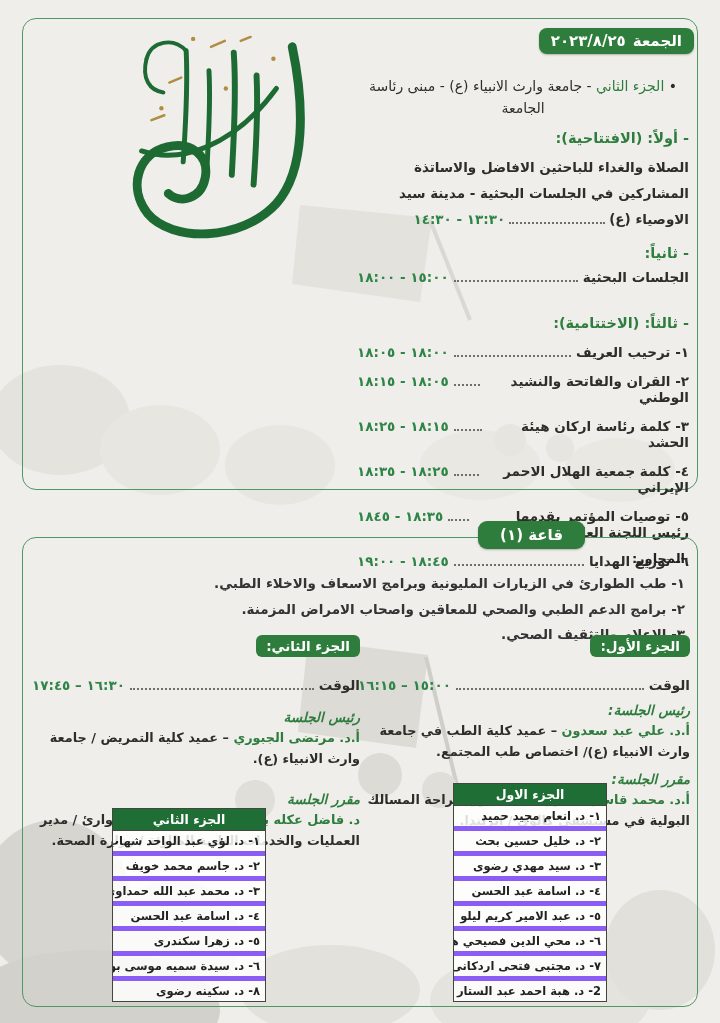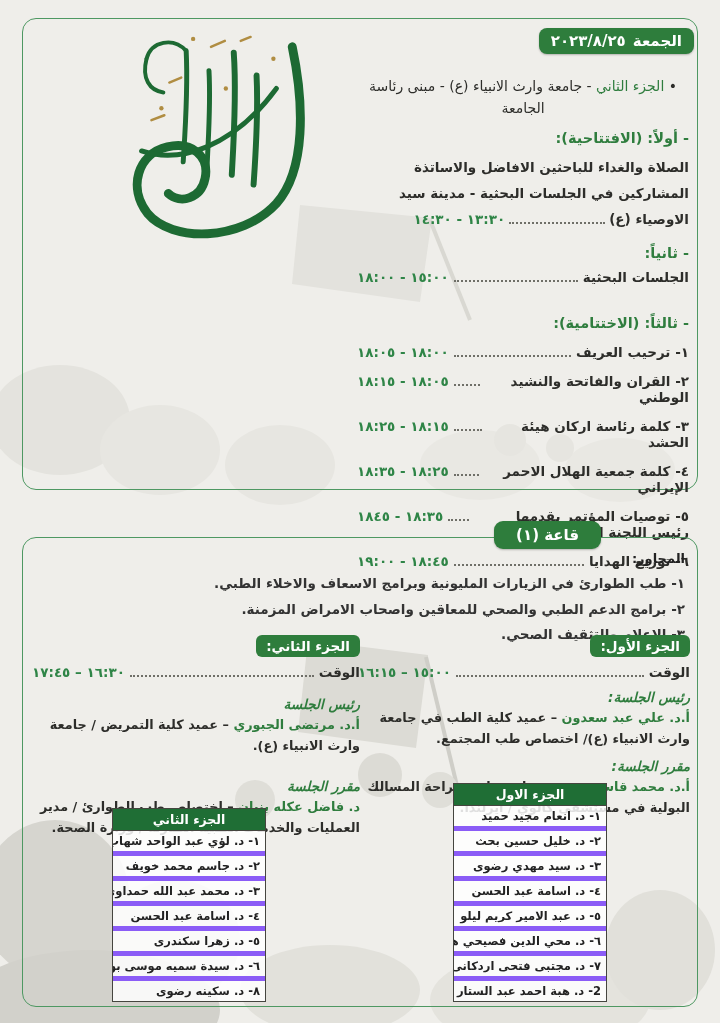--- a/index.html
+++ b/index.html
@@ -43,35 +43,35 @@
   .sec-h{color:var(--green-text);font-weight:bold;font-size:14.5px;margin:8px 0 8px;}
   .sec-h.m2{margin-top:12px;}
   .sec-h.m3{margin-top:30px;}
   .para-item{font-size:13.5px;font-weight:bold;line-height:1.95;}
   .leader-inline{display:inline-block;width:96px;border-bottom:2px dotted #6f6f68;height:10px;margin:0 4px;}
   .row-item{display:flex;align-items:baseline;font-size:13.5px;font-weight:bold;margin-top:13px;}
   .leader{flex:1 1 30px;min-width:18px;border-bottom:2px dotted #6f6f68;height:11px;margin:0 5px;}
   .time{direction:ltr;unicode-bidi:bidi-override;color:var(--green-time);white-space:nowrap;font-weight:bold;}
 
   .hall-badge{
-    position:absolute;top:-17px;right:96px;
+    position:absolute;top:-17px;right:112px;
     background:var(--green);color:#fff;font-size:15px;font-weight:bold;
     padding:5px 22px;border-radius:9px;z-index:3;
     box-shadow:0 1px 2px rgba(0,0,0,.25);
   }
   .axes{padding:13px 12px 0;}
   .axes-h{font-size:13px;font-weight:bold;color:#222;margin-bottom:5px;}
   .axes-item{font-size:13.5px;font-weight:bold;color:#333;line-height:1.9;}
 
   .col{position:absolute;top:97px;font-size:13px;}
   .col-right{right:7px;width:332px;}
   .col-left{left:9px;width:328px;}
   .part-badge{
     display:inline-block;background:var(--green);color:#fff;
-    font-weight:bold;font-size:13.5px;padding:3px 10px;border-radius:6px;margin-bottom:7px;
+    font-weight:bold;font-size:13.5px;padding:3px 10px;border-radius:6px;margin-bottom:20px;
   }
   .time-row{display:flex;align-items:baseline;font-weight:bold;font-size:13.5px;}
   .role-label{color:var(--green-text);font-weight:bold;margin:9px 0 3px;font-size:13.5px;font-style:italic;}
   .person{font-weight:bold;line-height:1.62;color:var(--ink);font-size:12.8px;}
   .person .name{color:var(--green-text);}
 
   .ntable{position:absolute;bottom:4px;width:152px;border:1px solid #45453f;z-index:2;}
   .tbl-right{right:90px;}
   .tbl-left{left:89px;}
   .ntable-head{

